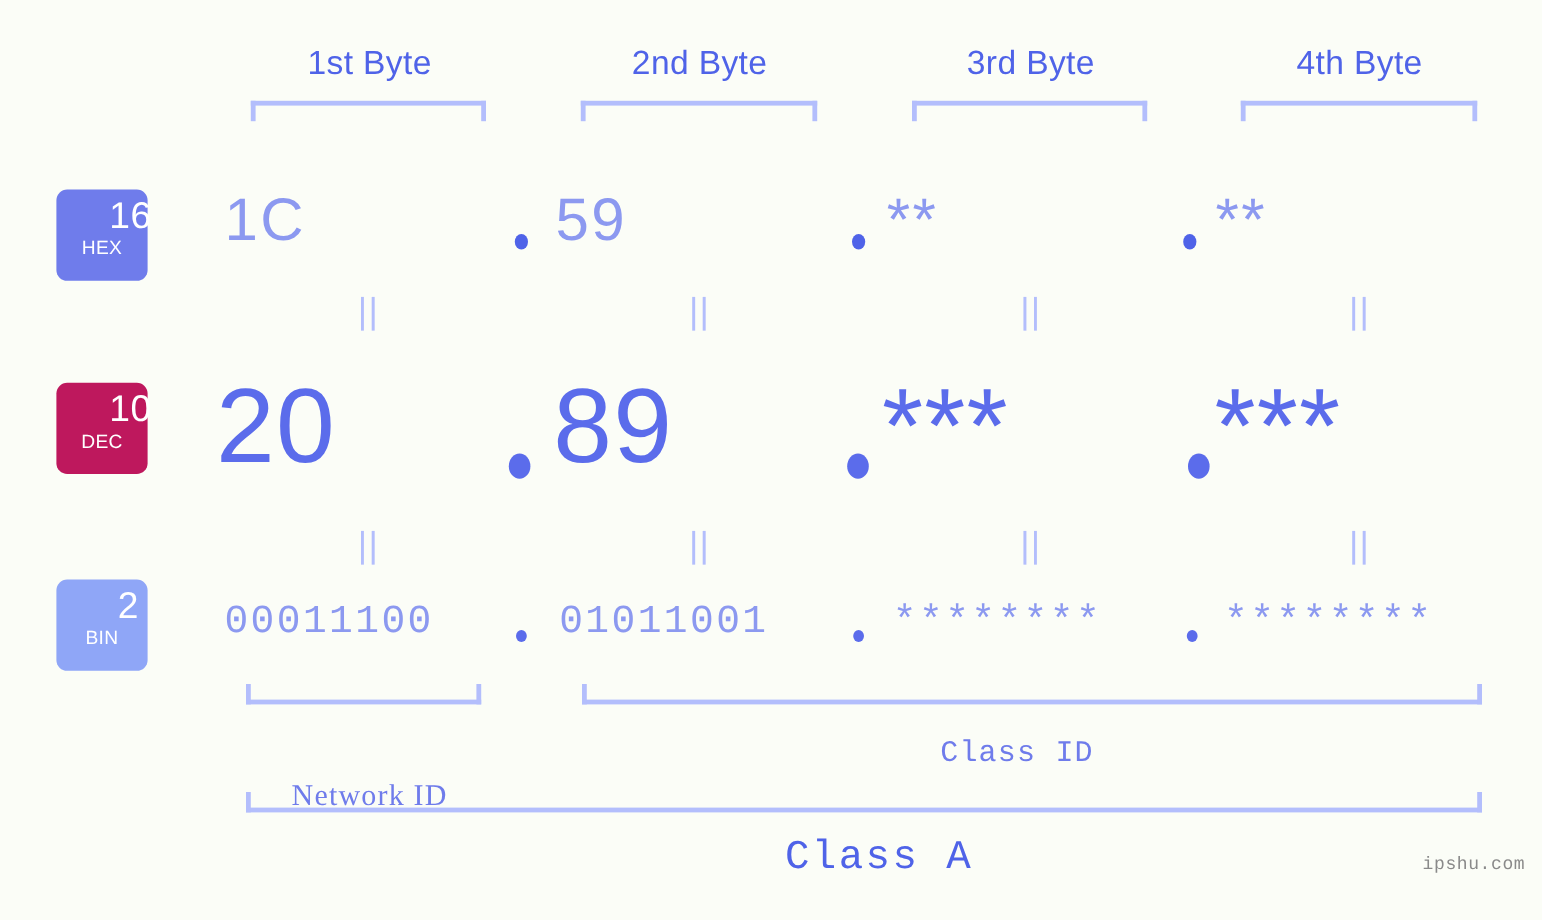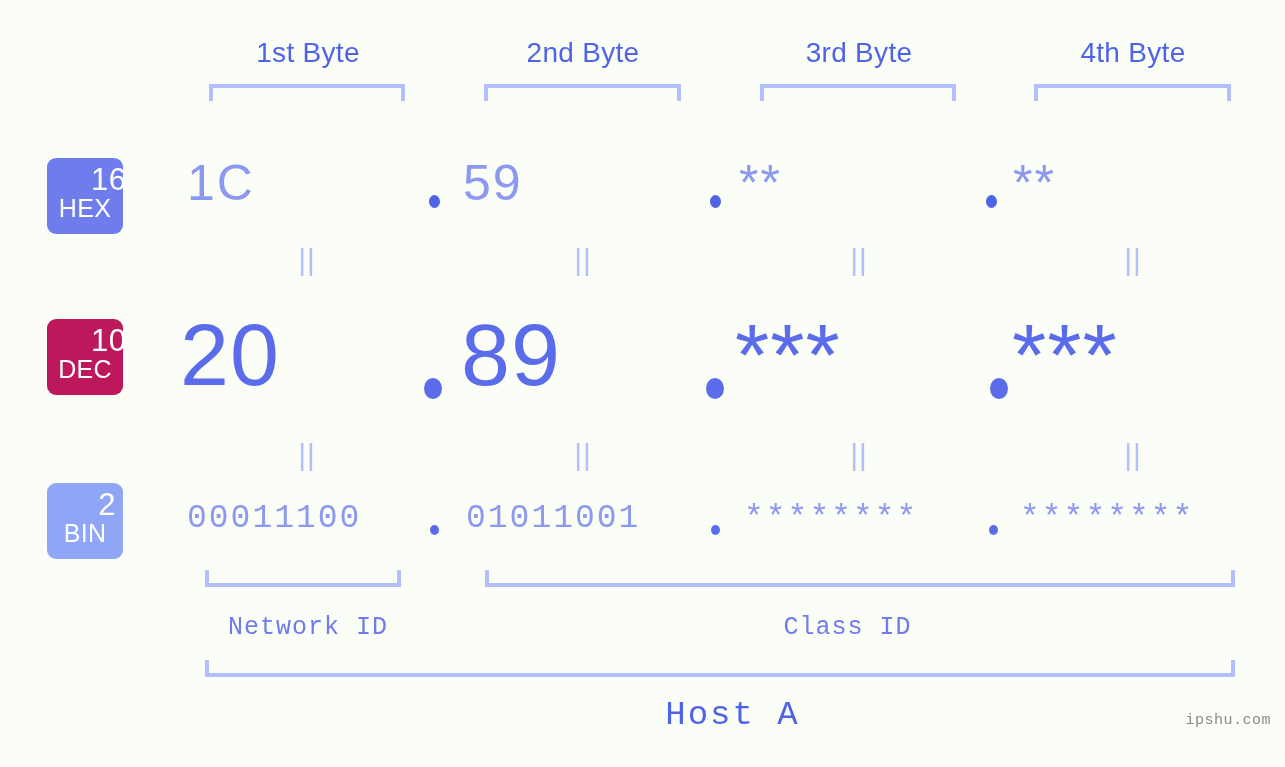--- a/index.html
+++ b/index.html
@@ -73,21 +73,21 @@
   .badge .num {
     display: block;
     font-size: 31px;
     line-height: 34px;
     font-weight: 400;
     letter-spacing: 0.5px;
     padding-left: 44px;
   }
   .badge .nm {
     display: block;
-    font-size: 25px;
+    font-size: 16px;
     line-height: 22px;
     font-weight: 400;
     letter-spacing: 0.3px;
   }
   #badge-hex { top: 158px; background: #6f7ceb; }
   #badge-dec { top: 319px; background: #be185d; }
   #badge-bin { top: 483px; background: #8fa6f7; }
 
   
   .cell {
@@ -262,22 +262,22 @@
     <div class="cell" style="left:466px; width:230px;">01011001</div>
     <div class="dot" style="left:711px;"></div>
     <div class="cell" style="left:744px; width:230px;">********</div>
     <div class="dot" style="left:989px;"></div>
     <div class="cell" style="left:1020px; width:230px;">********</div>
   </div>
 
   <div class="bracket-bottom" style="left:205px; top:570px; width:196px;"></div>
   <div class="bracket-bottom" style="left:485px; top:570px; width:750px;"></div>
 
-  <div class="idlabel" style="left:183px; top:612px; width:250px;">Network ID</div>
+  <div class="idlabel" style="left:183px; top:648px; width:250px;font-family:Liberation Serif, serif;">Network ID</div>
   <div class="idlabel" style="left:735px; top:612px; width:225px;">Class ID</div>
 
   <div class="bracket-bottom" style="left:205px; top:660px; width:1030px;"></div>
 
-  <div class="classlabel" style="left:610px; top:693px; width:245px;">Host A</div>
+  <div class="classlabel" style="left:610px; top:693px; width:245px;">Class A</div>
 
   <div class="watermark">ipshu.com</div>
 
 </div>
 
 </body></html>

